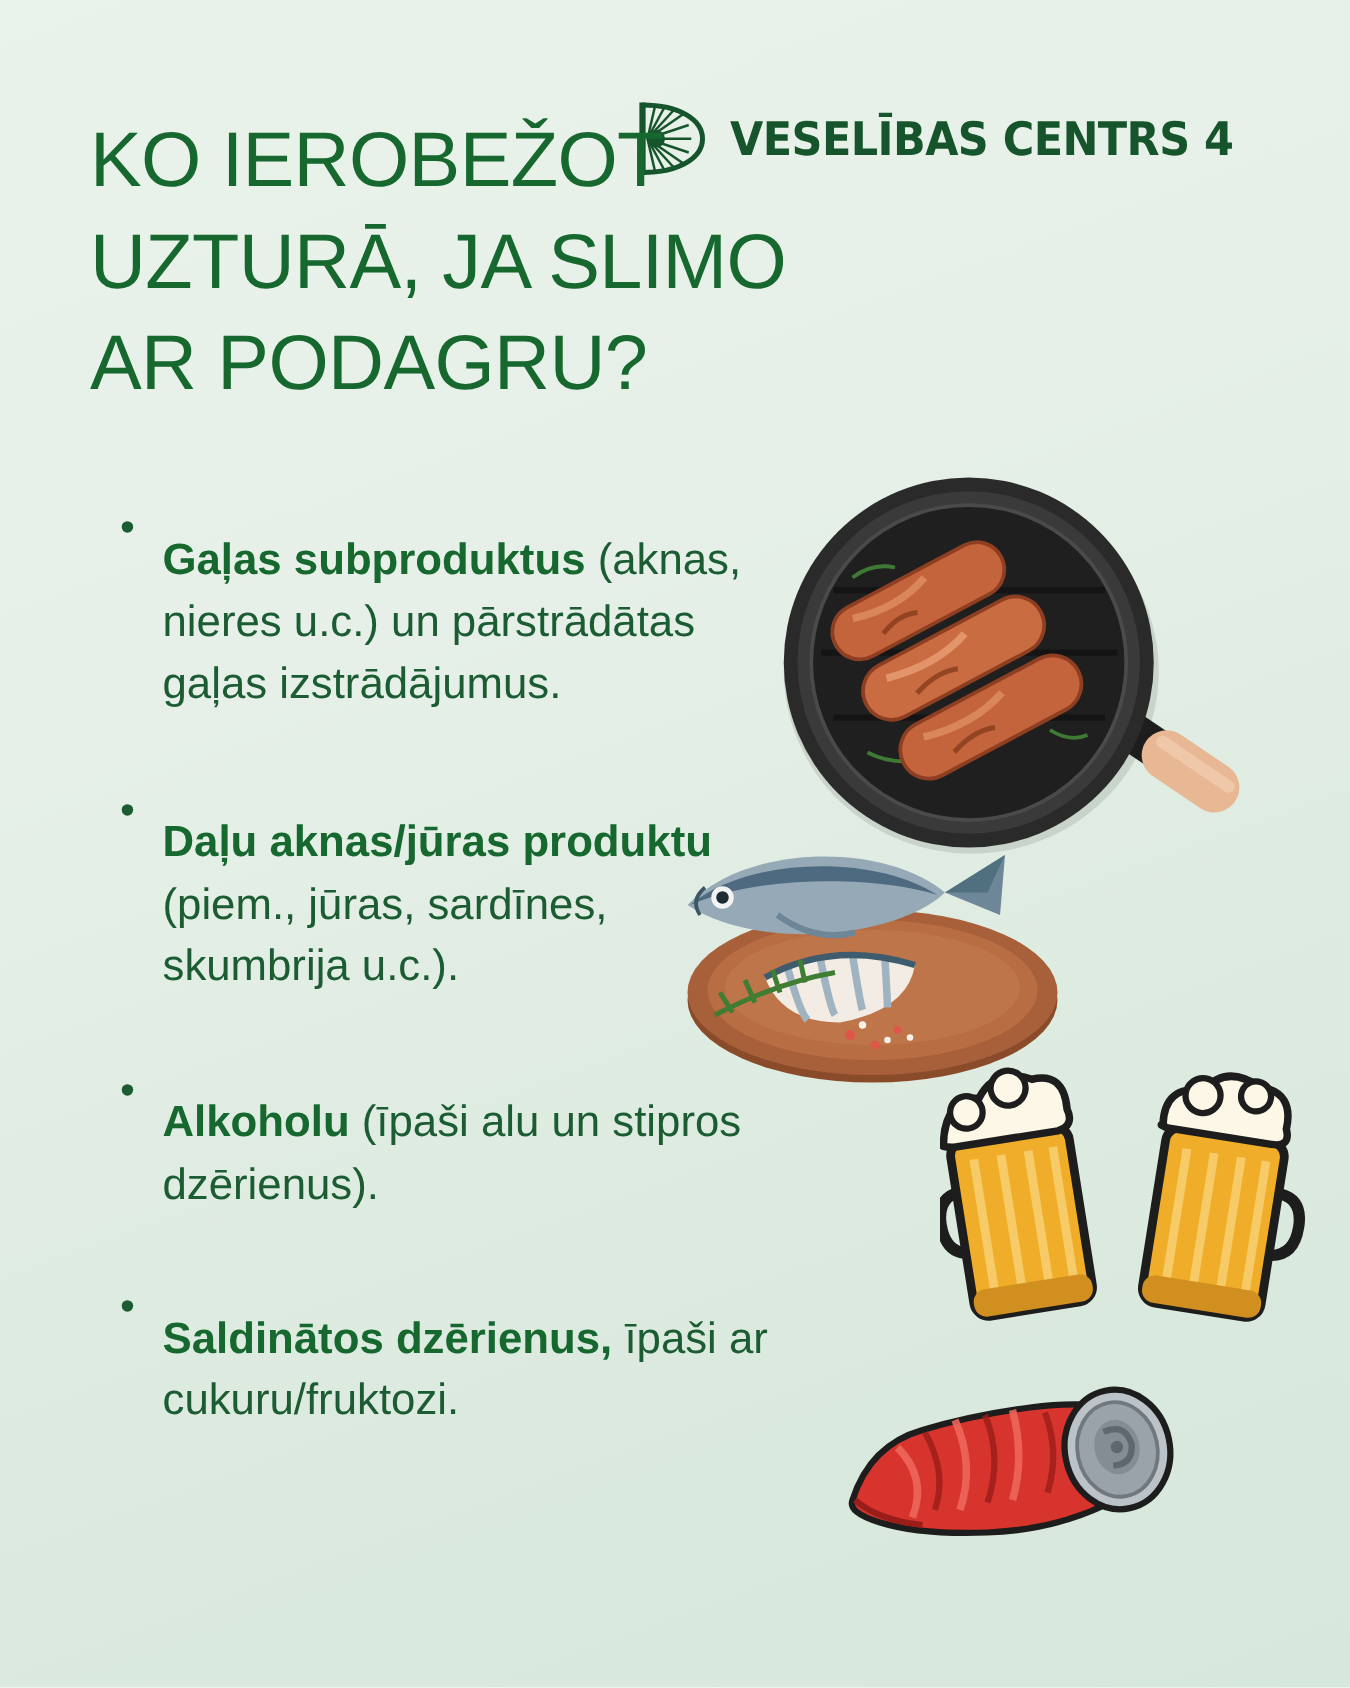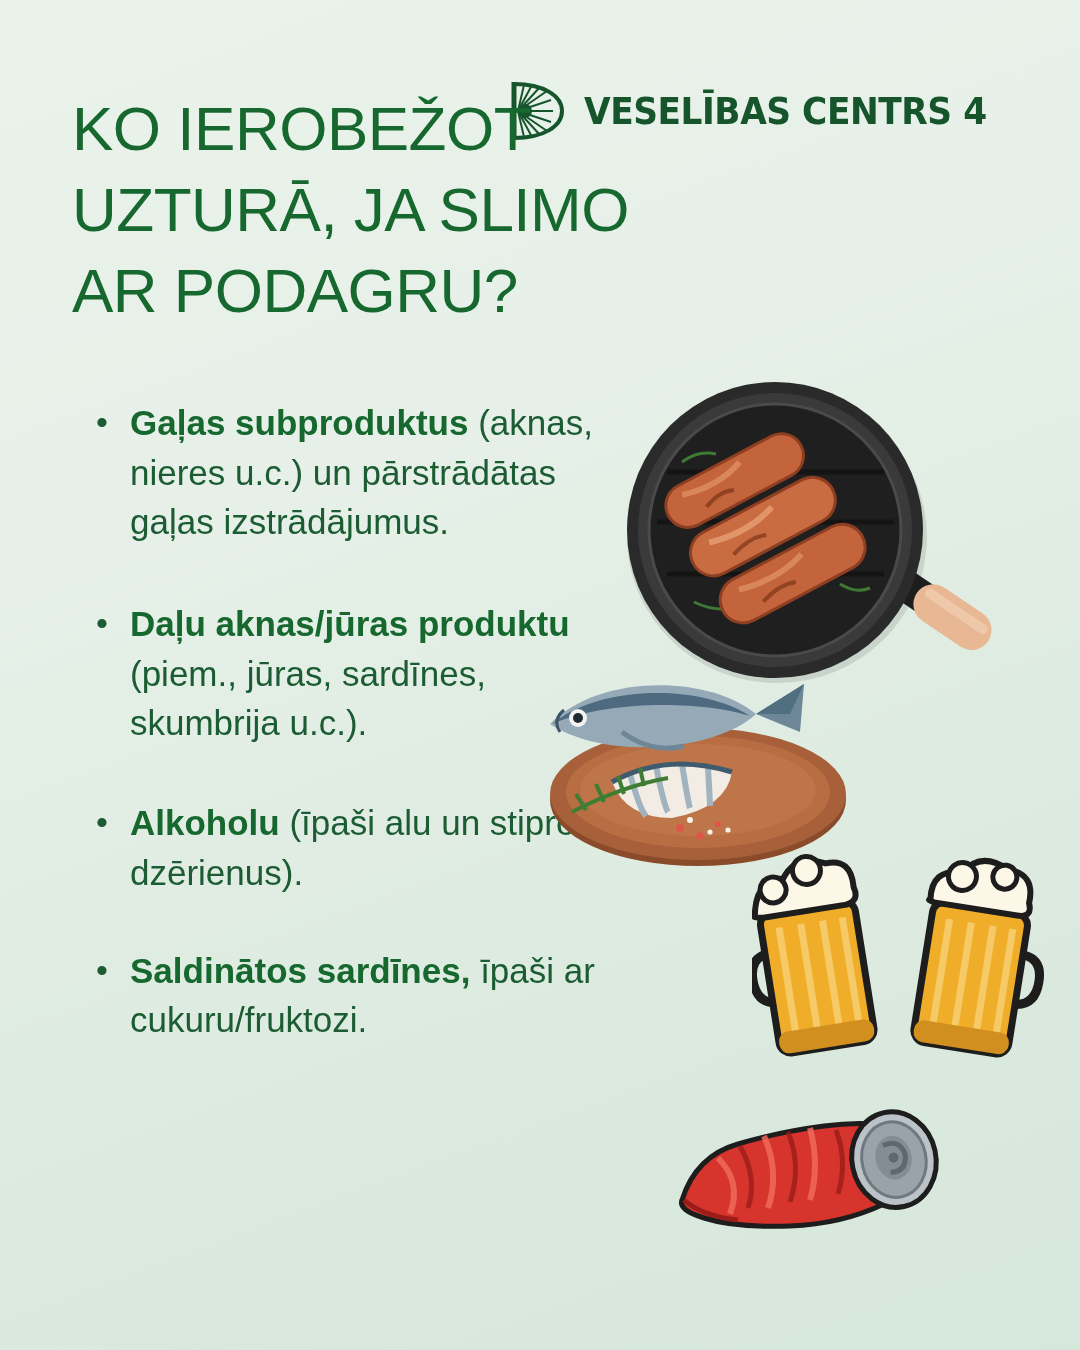--- a/index.html
+++ b/index.html
@@ -82,20 +82,21 @@
   .spacer-2 { margin-bottom: 48px; }
   .bullet {
     flex: 0 0 auto;
     width: 34px;
     font-size: 34px;
     line-height: 1.42;
     color: #1c5c33;
   }
   .item-text {
     flex: 1 1 auto;
+    margin-top: 25px;
   }
   .item-text b {
     font-weight: bold;
     color: #16682f;
   }
 
   
   .art {
     position: absolute;
   }
@@ -158,21 +159,21 @@
     <li class="list-item spacer-2">
       <span class="bullet">•</span>
       <span class="item-text">
         <b>Alkoholu</b><span> (īpaši alu un stipros dzērienus).</span>
       </span>
     </li>
 
     <li class="list-item">
       <span class="bullet">•</span>
       <span class="item-text">
-        <b>Saldinātos sardīnes,</b><span> īpaši ar cukuru/fruktozi.</span>
+        <b>Saldinātos dzērienus,</b><span> īpaši ar cukuru/fruktozi.</span>
       </span>
     </li>
 
   </ul>
 
   <div class="art art-pan">
     <svg viewBox="0 0 400 360" width="400" height="360" aria-hidden="true">
       <ellipse class="shadow-ellipse" cx="165" cy="185" rx="150" ry="146" fill="#000" opacity="0.10"></ellipse>
 
       <g transform="rotate(34 250 215)">

